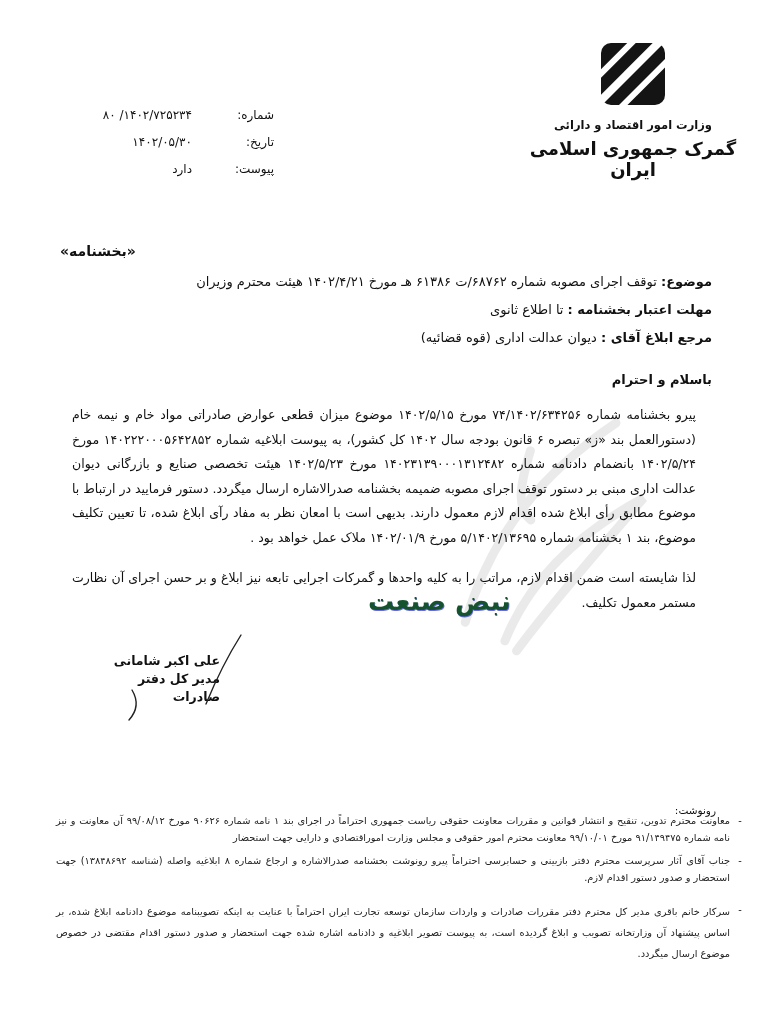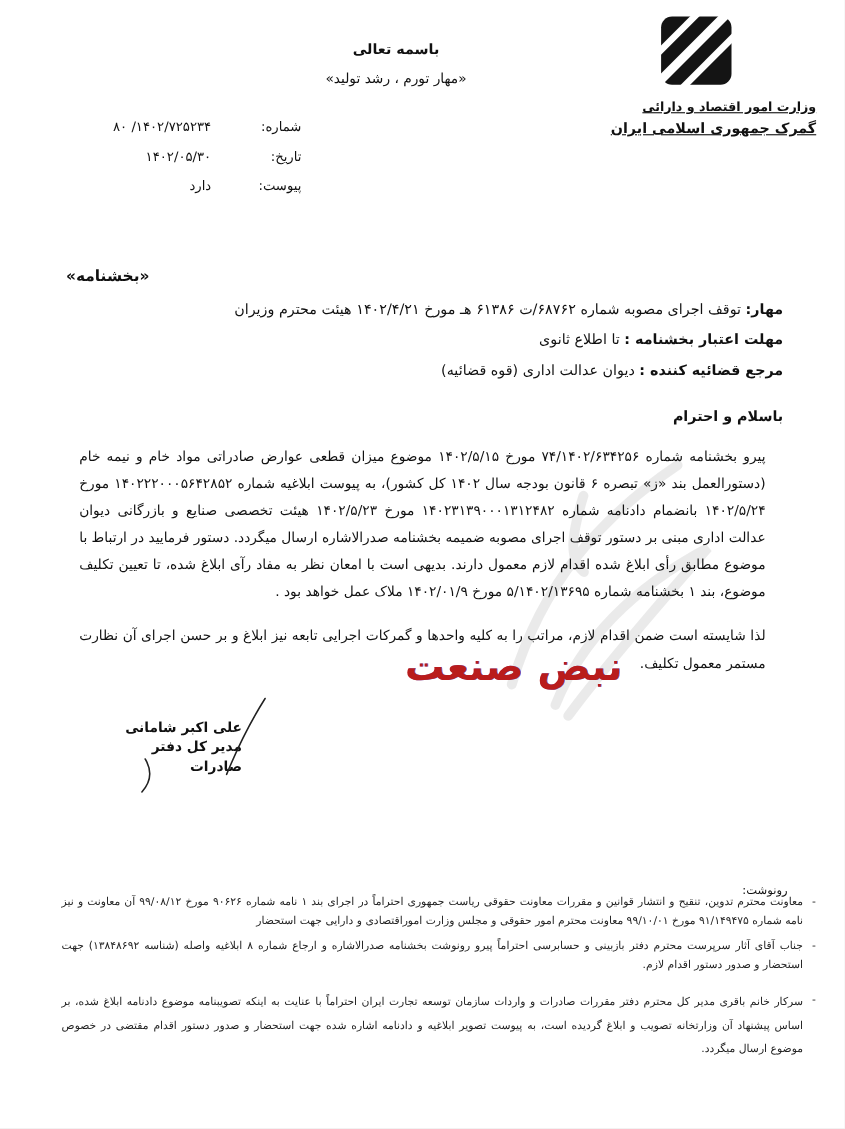--- a/index.html
+++ b/index.html
@@ -2,46 +2,46 @@
 <html lang="fa"><head>
 <meta charset="utf-8">
 <style>
   html,body{margin:0;padding:0;background:#e8e8e8;}
   .page{
     position:relative;width:768px;height:1026px;background:#ffffff;
     font-family:"DejaVu Sans",sans-serif;direction:rtl;color:#111;
     overflow:hidden;margin:0 auto;
   }
   
-  .logo-block{position:absolute;top:8px;right:26px;width:218px;z-index:1;text-decoration:underline;}
+  .logo-block{position:absolute;top:36px;right:26px;width:218px;text-align:center;z-index:1;}
   .logo-block svg{display:block;margin:0 auto;}
   .ministry-line{font-size:11.5px;font-weight:bold;margin-top:6px;letter-spacing:.2px;}
-  .org-line{font-size:13px;font-weight:bold;margin-top:6px;}
+  .org-line{font-size:18px;font-weight:bold;margin-top:6px;}
   .besmele-block{position:absolute;top:38px;left:238px;width:244px;text-align:center;z-index:1;}
   .besmele{font-size:13px;font-weight:bold;}
   .slogan{font-size:12.5px;margin-top:10px;}
   .meta-block{position:absolute;top:108px;left:54px;width:220px;z-index:1;font-size:12px;}
   .meta-row{display:flex;margin-bottom:13px;}
   .meta-label{width:54px;flex:0 0 auto;}
   .meta-value{margin-right:28px;white-space:nowrap;}
   
   .doc-type{position:absolute;top:243px;left:60px;right:0;text-align:left;
     font-size:14px;font-weight:bold;z-index:1;}
   .subject-block{position:absolute;top:272px;right:56px;left:56px;font-size:13px;z-index:1;}
   .subject-block .line{margin-bottom:9px;line-height:19px;}
   .lbl{font-weight:bold;}
   
   .body-block{position:absolute;top:372px;right:56px;left:56px;z-index:1;}
   .salutation{font-size:13px;font-weight:bold;margin-bottom:9px;}
   .body-par{font-size:12.5px;line-height:24.5px;text-align:justify;margin:16px;}
   .body-par + .body-par{margin-top:6px;}
   
   .gray-wm{position:absolute;left:410px;top:388px;z-index:0;opacity:.5;}
-  .blue-wm{position:absolute;left:368px;top:586px;z-index:2;font-size:36px;font-weight:bold;
-    color:#b91c1c;text-shadow:.6px .6px 0 #6a6ae0;letter-spacing:2px;}
+  .blue-wm{position:absolute;left:368px;top:586px;z-index:2;font-size:26px;font-weight:bold;
+    color:#14532d;text-shadow:.6px .6px 0 #6a6ae0;letter-spacing:2px;}
   
   .sign-block{position:absolute;top:652px;left:100px;width:120px;text-align:right;z-index:1;}
   .sign-name{font-size:12.5px;font-weight:bold;line-height:18px;}
   .sign-title{font-size:12.5px;font-weight:bold;line-height:18px;}
   .sig-strokes{position:absolute;left:88px;top:630px;z-index:2;}
   
   .cc-label{position:absolute;top:788px;right:52px;font-size:10.5px;z-index:1;margin-top:16px;}
   .cc-list{position:absolute;top:812px;right:18px;left:56px;z-index:1;}
   .cc-item{display:flex;font-size:9.8px;line-height:17px;margin-bottom:6px;color:#222;}
   .cc-item:nth-child(2){margin-bottom:15px;}
@@ -70,53 +70,49 @@
       <g transform="rotate(-45 37 38)">
         <rect x="-32" y="12" width="138" height="6" fill="#ffffff"></rect>
         <rect x="-32" y="30" width="138" height="8" fill="#ffffff"></rect>
         <rect x="-32" y="50" width="138" height="6" fill="#ffffff"></rect>
       </g>
     </svg>
     <div class="ministry-line">وزارت امور اقتصاد و دارائی</div>
     <div class="org-line">گمرک جمهوری اسلامی ایران</div>
   </div>
 
-  <div class="besmele-block">
-    <div class="besmele">باسمه تعالی</div>
-    <div class="slogan">«مهار تورم ، رشد تولید»</div>
-  </div>
 
   <div class="meta-block">
     <div class="meta-row">
       <span class="meta-label">شماره:</span>
       <span class="meta-value" dir="ltr">۸۰ /۱۴۰۲/۷۲۵۲۳۴</span>
     </div>
     <div class="meta-row">
       <span class="meta-label">تاریخ:</span>
       <span class="meta-value" dir="ltr">۱۴۰۲/۰۵/۳۰</span>
     </div>
     <div class="meta-row">
       <span class="meta-label">پیوست:</span>
       <span class="meta-value">دارد</span>
     </div>
   </div>
 
   <div class="doc-type">«بخشنامه»</div>
 
   <div class="subject-block">
     <div class="line">
-      <span class="lbl">مهار:</span>
+      <span class="lbl">موضوع:</span>
       <span>توقف اجرای مصوبه شماره ۶۸۷۶۲/ت ۶۱۳۸۶ هـ مورخ ۱۴۰۲/۴/۲۱ هیئت محترم وزیران</span>
     </div>
     <div class="line">
       <span class="lbl">مهلت اعتبار بخشنامه :</span>
       <span>تا اطلاع ثانوی</span>
     </div>
     <div class="line">
-      <span class="lbl">مرجع قضائیه کننده :</span>
+      <span class="lbl">مرجع ابلاغ آقای :</span>
       <span>دیوان عدالت اداری (قوه قضائیه)</span>
     </div>
   </div>
 
   <div class="body-block">
     <div class="salutation">باسلام و احترام</div>
     <p class="body-par">پیرو بخشنامه شماره ۷۴/۱۴۰۲/۶۳۴۲۵۶ مورخ ۱۴۰۲/۵/۱۵ موضوع میزان قطعی عوارض صادراتی مواد خام و نیمه خام (دستورالعمل بند «ز» تبصره ۶ قانون بودجه سال ۱۴۰۲ کل کشور)، به پیوست ابلاغیه شماره ۱۴۰۲۲۲۰۰۰۵۶۴۲۸۵۲ مورخ ۱۴۰۲/۵/۲۴ بانضمام دادنامه شماره ۱۴۰۲۳۱۳۹۰۰۰۱۳۱۲۴۸۲ مورخ ۱۴۰۲/۵/۲۳ هیئت تخصصی صنایع و بازرگانی دیوان عدالت اداری مبنی بر دستور توقف اجرای مصوبه ضمیمه بخشنامه صدرالاشاره ارسال میگردد. دستور فرمایید در ارتباط با موضوع مطابق رأی ابلاغ شده اقدام لازم معمول دارند. بدیهی است با امعان نظر به مفاد رآی ابلاغ شده، تا تعیین تکلیف موضوع، بند ۱ بخشنامه شماره ۵/۱۴۰۲/۱۳۶۹۵ مورخ ۱۴۰۲/۰۱/۹ ملاک عمل خواهد بود .</p>
     <p class="body-par">لذا شایسته است ضمن اقدام لازم، مراتب را به کلیه واحدها و گمرکات اجرایی تابعه نیز ابلاغ و بر حسن اجرای آن نظارت مستمر معمول تکلیف.</p>
   </div>
 

